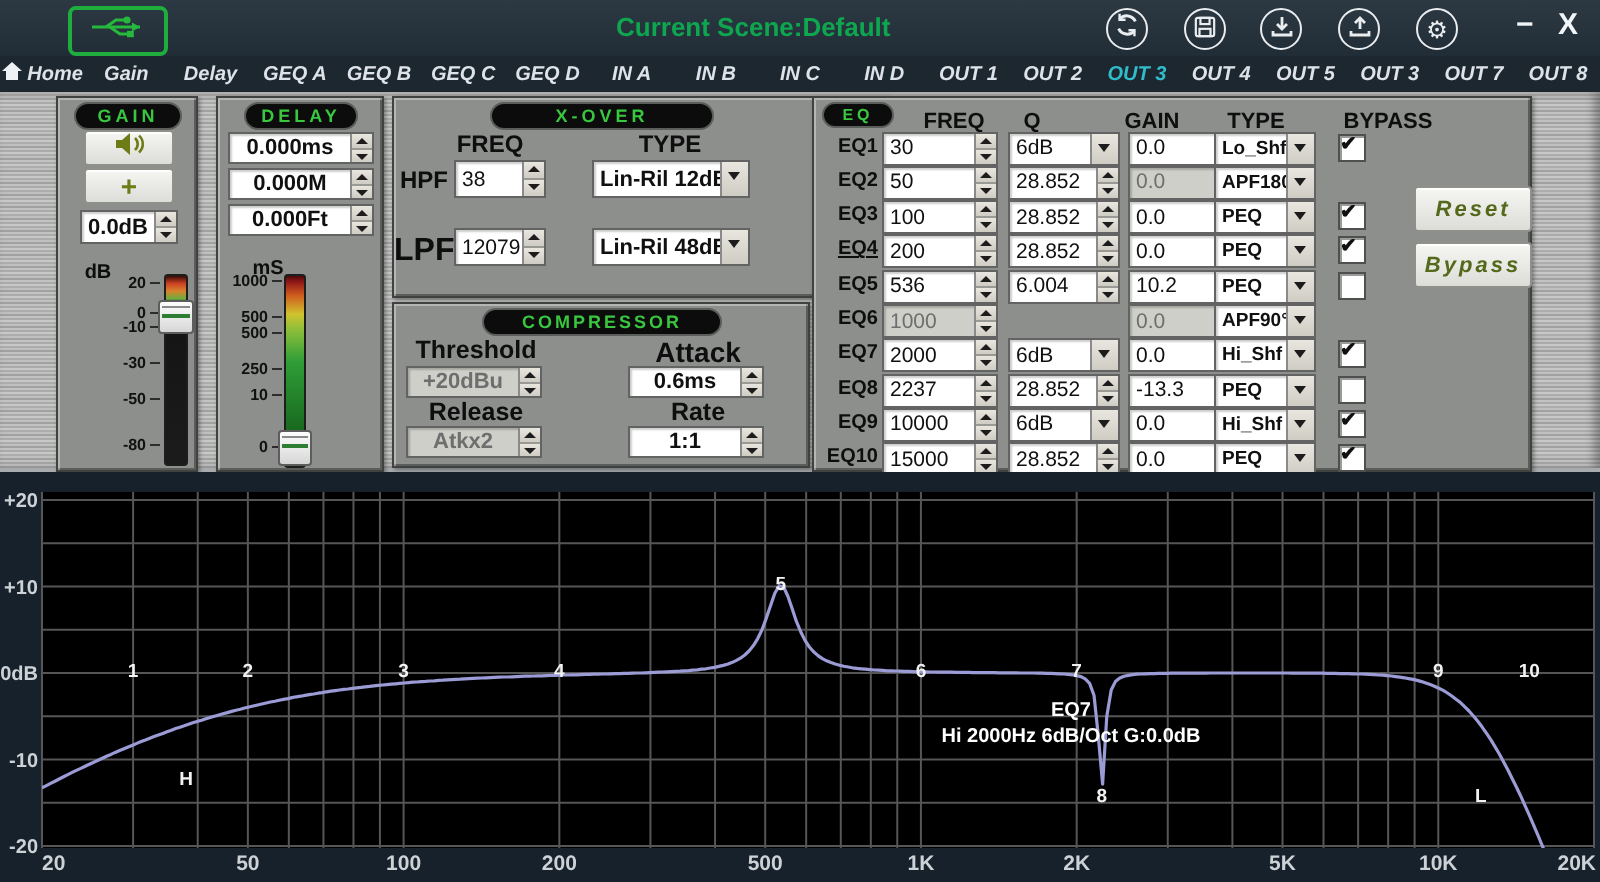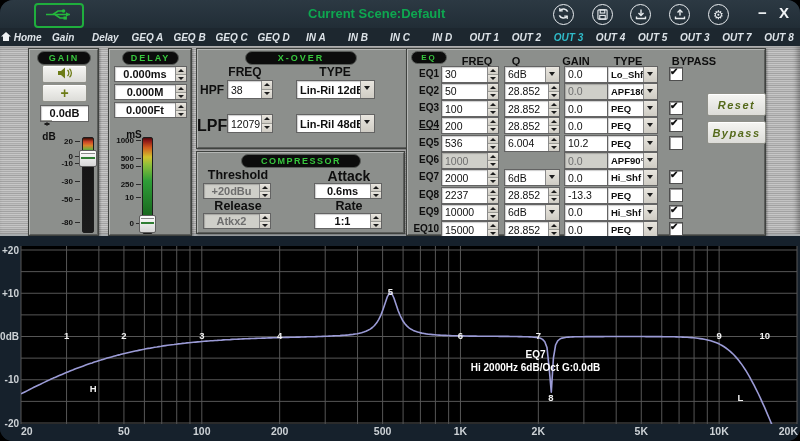--- a/index.html
+++ b/index.html
@@ -1,17 +1,17 @@
 <!DOCTYPE html>
 <html><head>
 <meta charset="utf-8">
 <style>
   html,body{margin:0;padding:0;background:#000;}
   #app{position:relative;width:800px;height:441px;overflow:hidden;
-       font-family:"Liberation Sans",sans-serif;user-select:none;background:#16212c;border-radius:13px;}
+       font-family:"Liberation Sans",sans-serif;user-select:none;background:#16212c;}
 
   
   .titlebar{position:absolute;left:0;top:0;width:800px;height:28px;
     background:linear-gradient(#2c3943,#212d36);border-bottom:1px solid #101820;}
   .usb-btn{position:absolute;left:34px;top:3px;width:46px;height:21px;
     border:2px solid #1fae3d;border-radius:4px;display:flex;align-items:center;justify-content:center;}
   .app-title{position:absolute;left:308px;top:6px;font-size:13px;font-weight:bold;color:#0ea750;}
   .tb-icon{position:absolute;top:4px;width:19px;height:19px;border:1.5px solid #e9edf0;border-radius:50%;
     display:flex;align-items:center;justify-content:center;color:#e9edf0;}
   .tb-txt{position:absolute;top:2px;color:#f2f5f7;font-weight:bold;font-size:15px;line-height:22px;}
@@ -215,21 +215,21 @@
         <span>
           <svg width="16" height="12" viewBox="0 0 16 12">
             <path d="M1 4 h3 l4 -3.5 v11 l-4 -3.5 h-3 z" fill="#6d7c17"></path>
             <path d="M10.5 3 a4 4 0 0 1 0 6 M12.5 1.8 a5.6 5.6 0 0 1 0 8.4" stroke="#6d7c17" stroke-width="1.3" fill="none"></path>
           </svg>
         </span>
       </div>
       <div class="btn3d" style="left:13px;top:35px;width:43px;height:16px;color:#6d7c17;font-size:14px;font-weight:bold;">
         <span>+</span>
       </div>
-      <div class="spin" style="left:11px;top:56px;width:47px;height:15px;flex-direction:column;">
+      <div class="spin" style="left:11px;top:56px;width:47px;height:15px;">
         <div class="val center">0.0dB</div>
       <div class="spinbtns">
             <div class="up"></div>
             <div class="dn"></div>
           </div>
         </div>
       <div class="lbl" style="left:0;top:82px;width:40px;text-align:center;font-size:10px;">dB</div>
       <div id="gain-ticks">
           <div class="tickl" style="left: 18px; top: 88px; width: 26px;">20</div>
           <div class="tickm" style="left: 46px; top: 92px;"></div>

